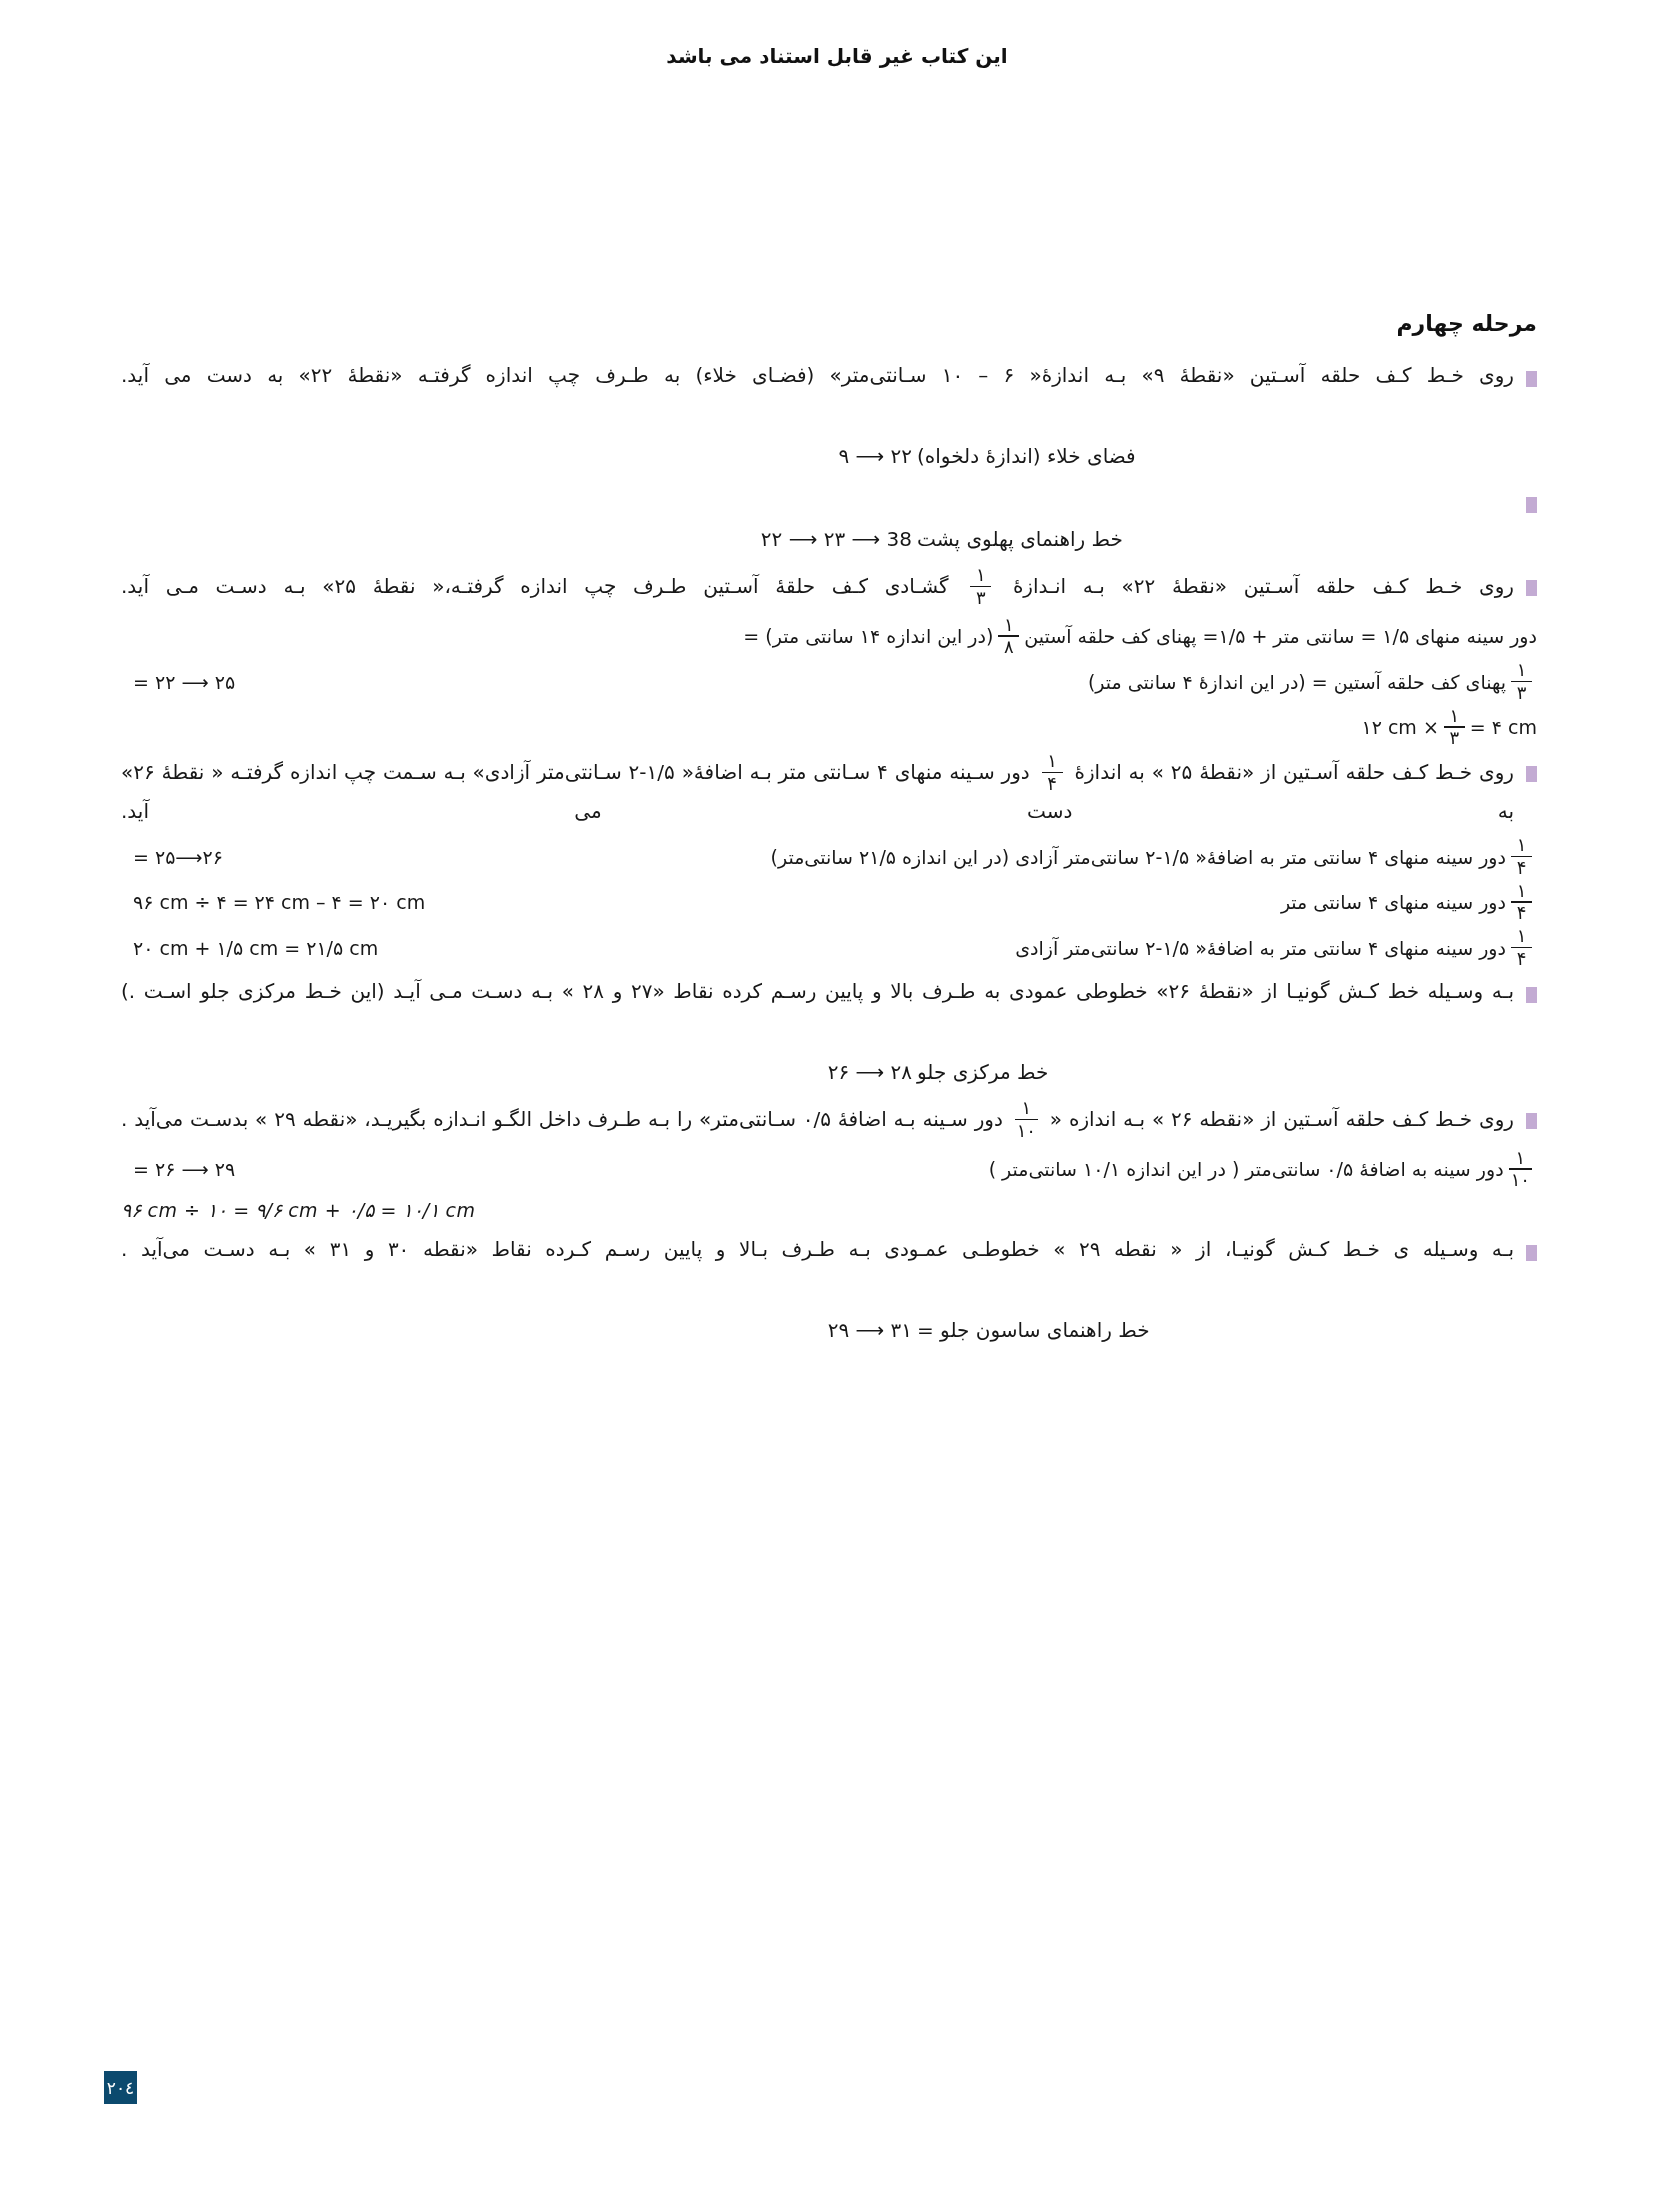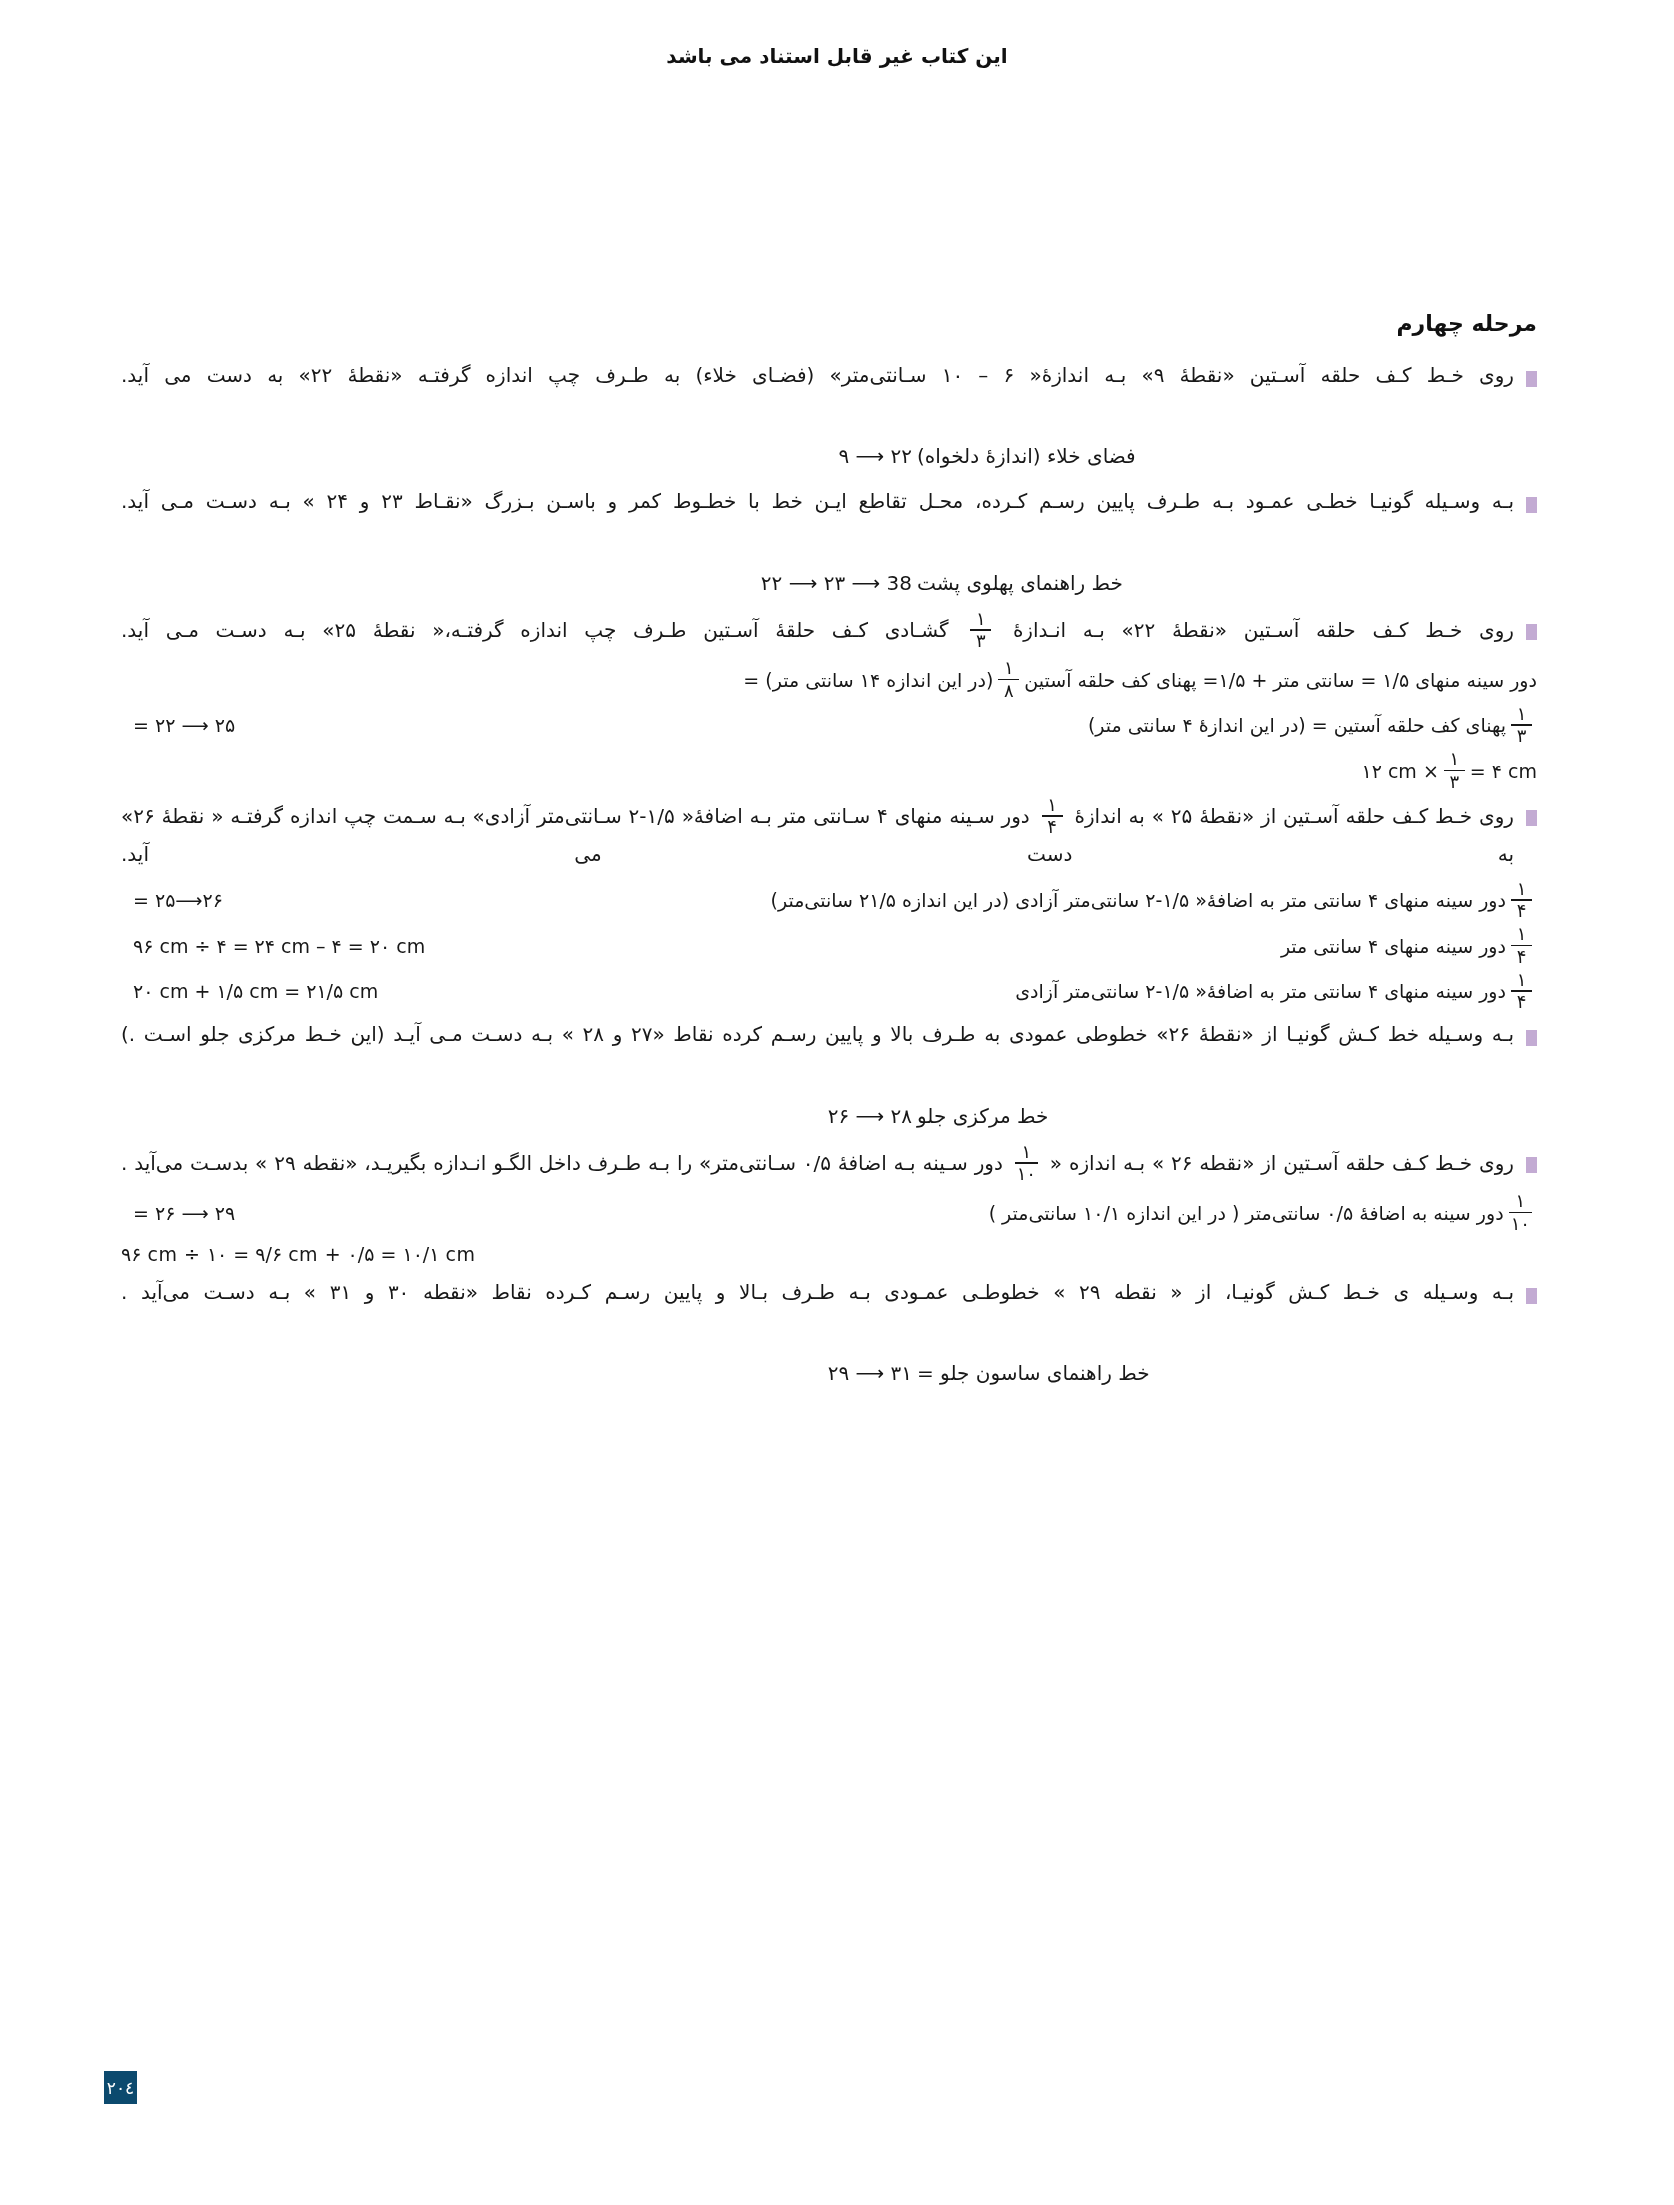--- a/index.html
+++ b/index.html
@@ -117,20 +117,21 @@
 
   .math-line {
     font-size: 19px;
     line-height: 1.6;
     margin: 4px 0 6px 0;
     direction: ltr;
     text-align: left;
     unicode-bidi: isolate;
     color: #181818;
     letter-spacing: 0.5px;
+    font-style: italic;
   }
 
   
   .frac {
     display: inline-flex;
     flex-direction: column;
     align-items: center;
     vertical-align: middle;
     margin: 0 5px;
     line-height: 1;
@@ -180,21 +181,20 @@
       <span>روی خـط کـف حلقه آسـتین «نقطهٔ ۹» بـه اندازهٔ« ۶ – ۱۰ سـانتی‌متر» (فضـای خلاء) به طـرف چپ اندازه گرفتـه «نقطهٔ ۲۲» به دست می آید.</span>
     </p>
 
     <div class="guide-row">
       <span class="g-label">فضای خلاء (اندازهٔ دلخواه)</span>
       <span class="g-rel">۹  ⟶  ۲۲</span>
     </div>
 
     <p class="bullet-para">
       <span class="bullet-mark"></span>
-      <span>بـه وسـیله گونیـا خطـی عمـود بـه طـرف پایین رسـم کـرده، محـل تقاطع ایـن خط با خطـوط کمر و باسـن بـزرگ «نقـاط ۲۳ و ۲۴ » بـه دسـت مـی آید.</span>
     </p>
 
     <div class="guide-row">
       <span class="g-label">خط راهنمای پهلوی پشت</span>
       <span class="g-rel">۲۲  ⟶  ۲۳  ⟶  38</span>
     </div>
 
     <p class="bullet-para">
       <span class="bullet-mark"></span>
       <span>روی خـط کـف حلقه آسـتین «نقطهٔ ۲۲» بـه انـدازهٔ</span>

